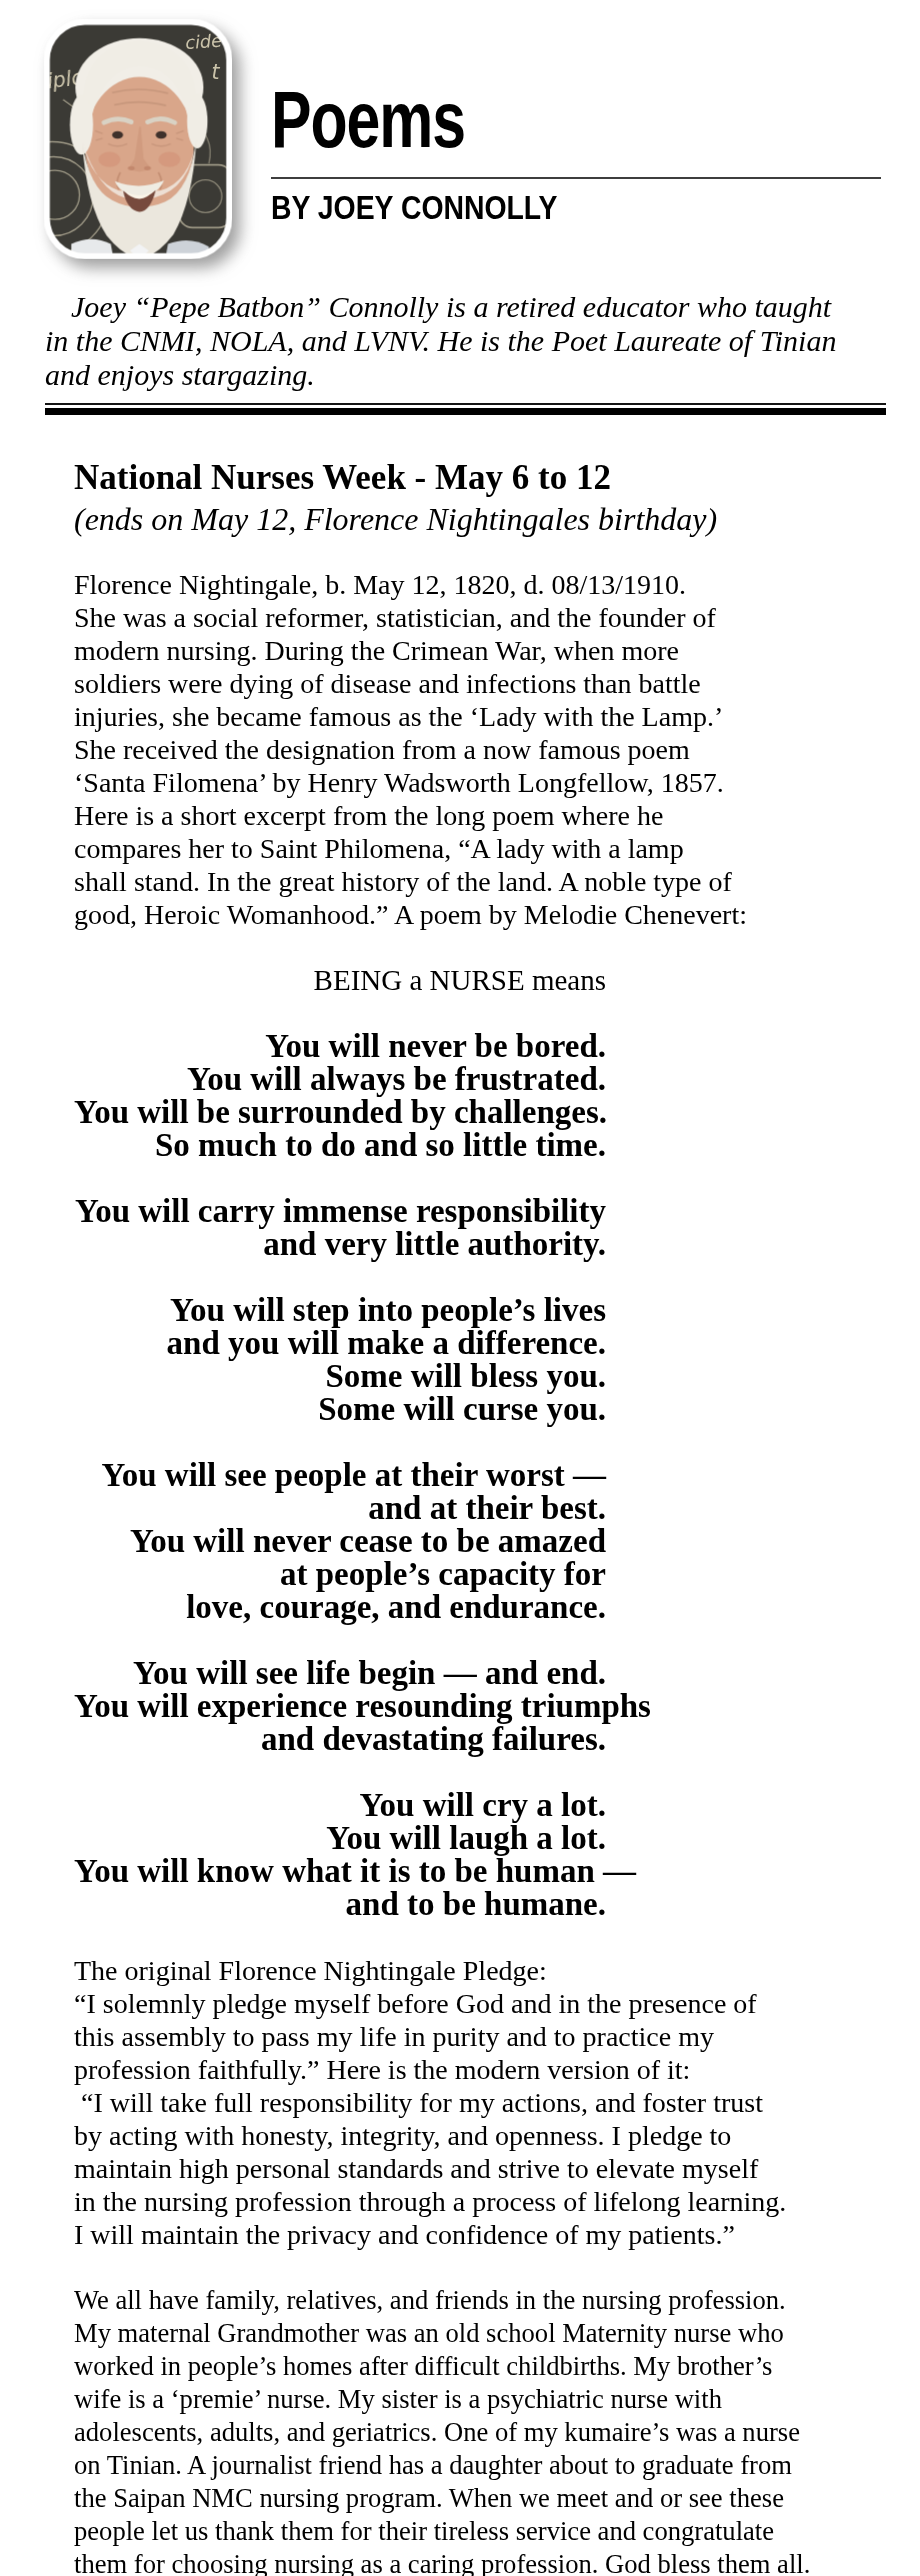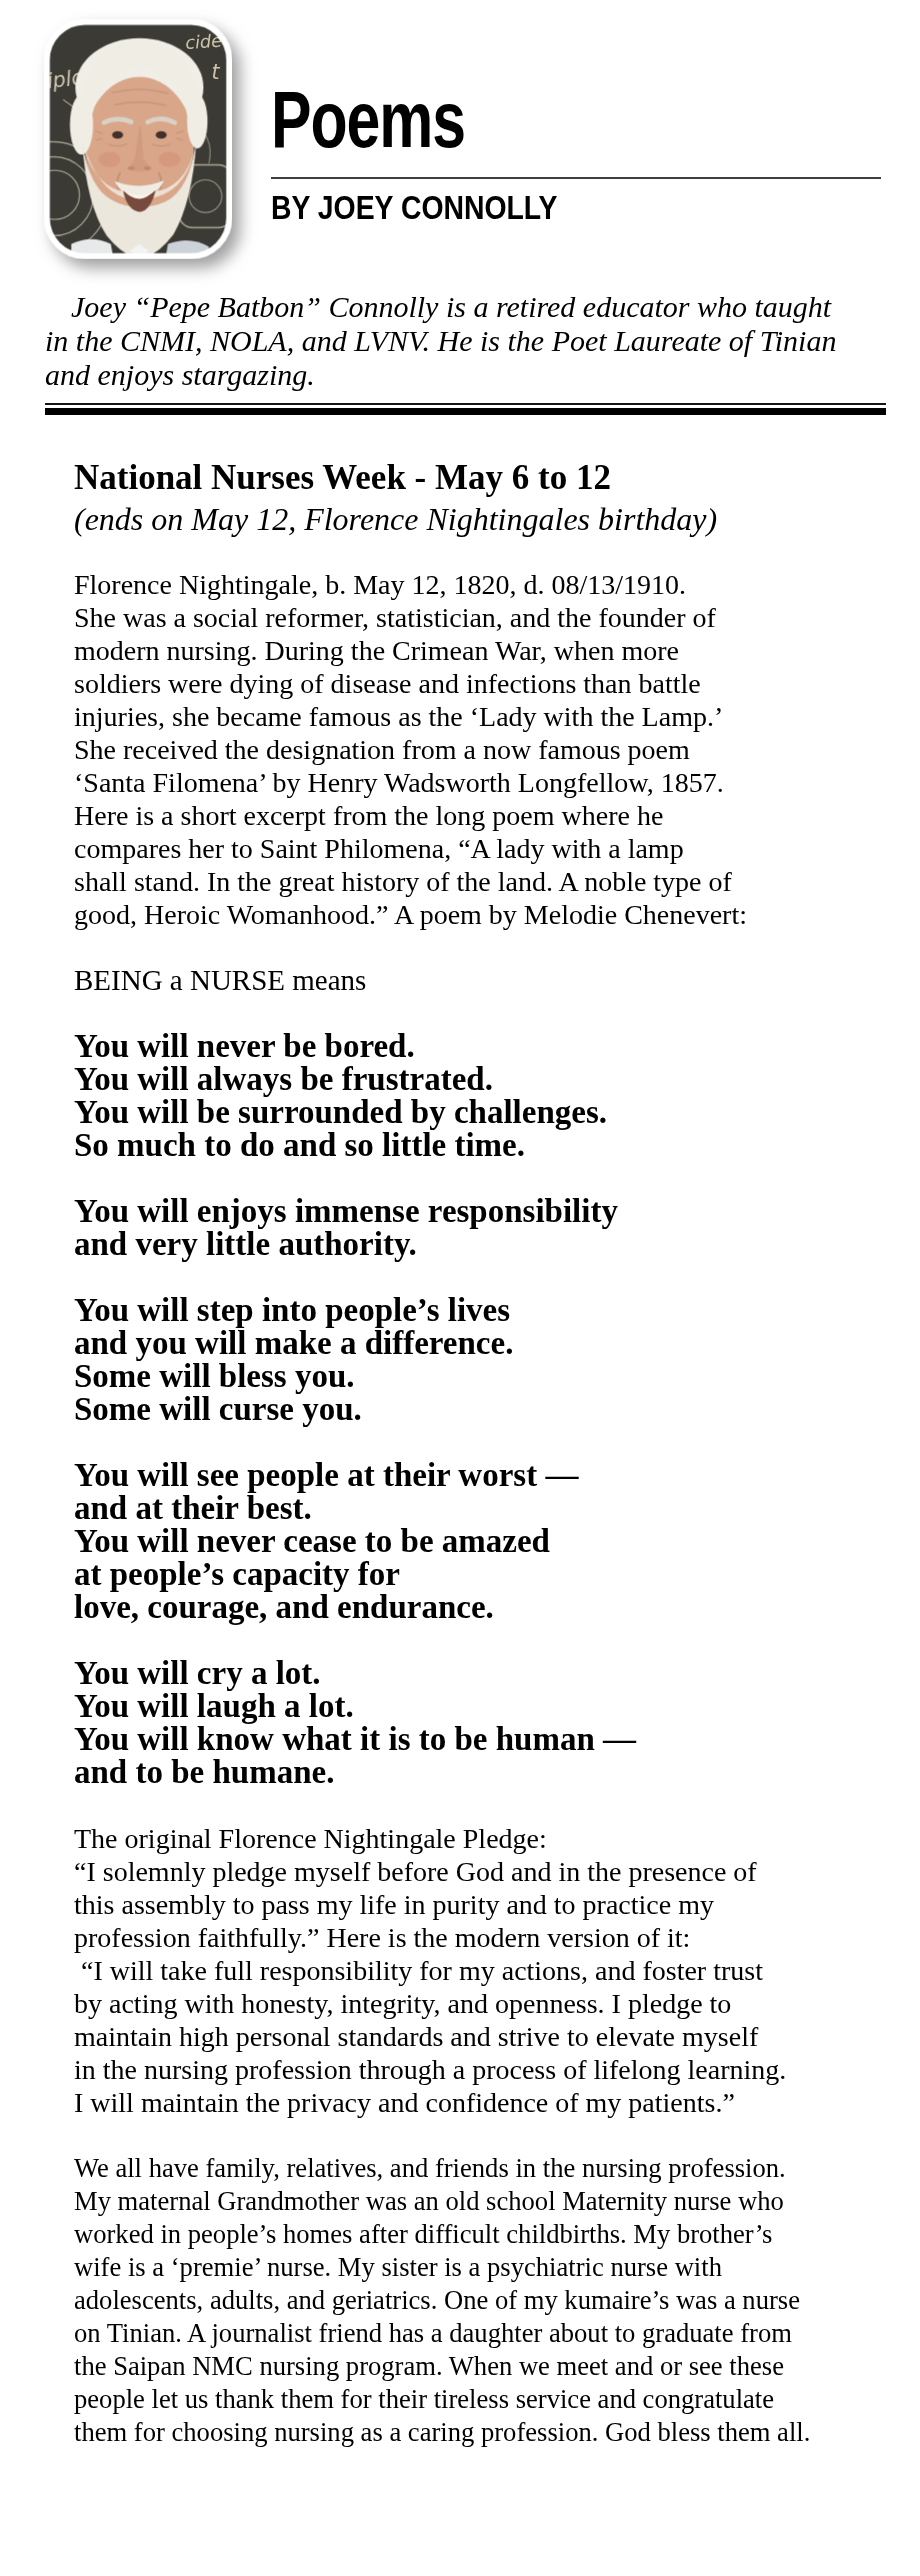--- a/index.html
+++ b/index.html
@@ -32,21 +32,21 @@
   .article { margin-left: 74px; width: 846px; }
   .article-heading { margin: 44px 0 0; font-weight: 700; font-size: 35px; line-height: 38px;
                      font-family: "Liberation Serif", serif; }
   .subheading { margin: 6.8px 0 0; font-style: italic; font-size: 32px; line-height: 31px;
                 white-space: pre; }
   .body-block { margin: 33px 0 0; white-space: pre; }
   .intro   { font-size: 28px; line-height: 33px; }
   .pledge  { font-size: 28px; line-height: 33px; }
   .closing { font-size: 26.6px; line-height: 33px; }
 
-  .poem { width: 532px; text-align: left; }
+  .poem { width: 532px; text-align: right; }
   .poem-title { margin: 33px 0 0; font-size: 29px; line-height: 33px; white-space: pre; }
   .stanza { margin: 33px 0 0; font-size: 33px; line-height: 33px; white-space: pre; font-weight: bold; }
 </style>
 </head>
 <body>
 
 <div>
 
   <div class="portrait-wrap">
     <svg width="188" height="240" viewBox="0 0 276 352">
@@ -155,31 +155,34 @@
 compares her to Saint Philomena, “A lady with a lamp
 shall stand. In the great history of the land. A noble type of
 good, Heroic Womanhood.” A poem by Melodie Chenevert:</p>
 
     <div class="poem">
       <p class="poem-title">BEING a NURSE means</p>
       <p class="stanza">You will never be bored.
 You will always be frustrated.
 You will be surrounded by challenges.
 So much to do and so little time.</p>
-      <p class="stanza">You will enjoys immense responsibility
+      <p class="stanza">You will carry immense responsibility
 and very little authority.</p>
       <p class="stanza">You will step into people’s lives
 and you will make a difference.
 Some will bless you.
 Some will curse you.</p>
       <p class="stanza">You will see people at their worst —
 and at their best.
 You will never cease to be amazed
 at people’s capacity for
 love, courage, and endurance.</p>
+      <p class="stanza">You will see life begin — and end.
+You will experience resounding triumphs
+and devastating failures.</p>
       <p class="stanza">You will cry a lot.
 You will laugh a lot.
 You will know what it is to be human —
 and to be humane.</p>
     </div>
 
     <p class="body-block pledge">The original Florence Nightingale Pledge:
 “I solemnly pledge myself before God and in the presence of
 this assembly to pass my life in purity and to practice my
 profession faithfully.” Here is the modern version of it:

